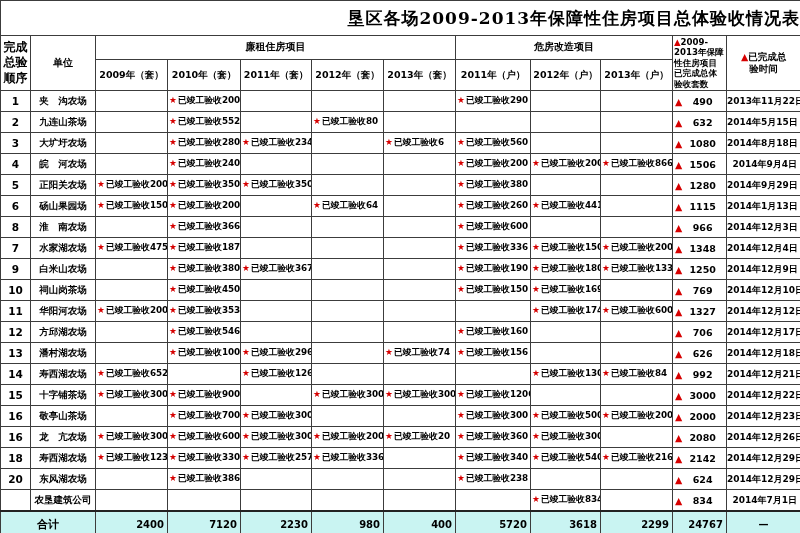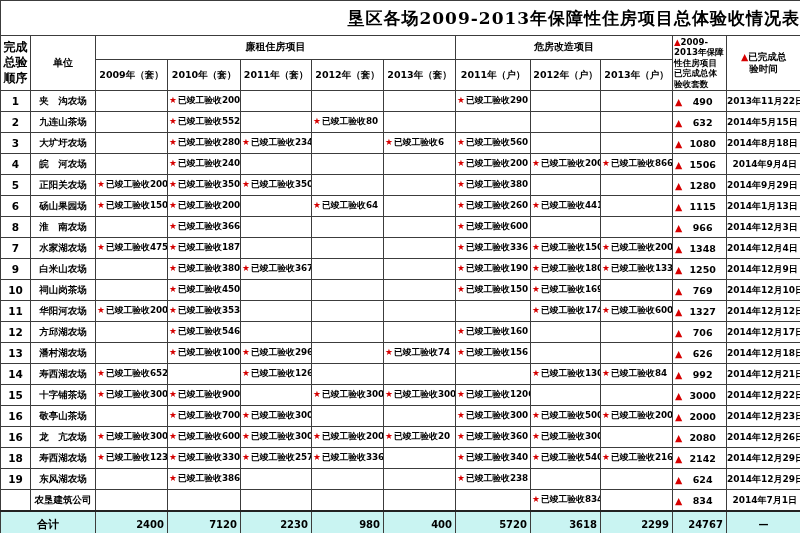--- a/index.html
+++ b/index.html
@@ -440,21 +440,21 @@
         <td class="c-val"><span class="star">★</span><span class="acc">已竣工验收216</span></td>
         <td class="c-total">
           <span class="cellflex">
             <span class="tri">▲</span>
             <span class="num">2142</span>
           </span>
         </td>
         <td class="c-date">2014年12月29日</td>
       </tr>
       <tr>
-        <td class="c-order">19</td>
+        <td class="c-order">20</td>
         <td class="c-unit">东风湖农场</td>
         <td class="c-val"></td>
         <td class="c-val"><span class="star">★</span><span class="acc">已竣工验收386</span></td>
         <td class="c-val"></td>
         <td class="c-val"></td>
         <td class="c-val"></td>
         <td class="c-val"><span class="star">★</span><span class="acc">已竣工验收238</span></td>
         <td class="c-val"></td>
         <td class="c-val"></td>
         <td class="c-total">

